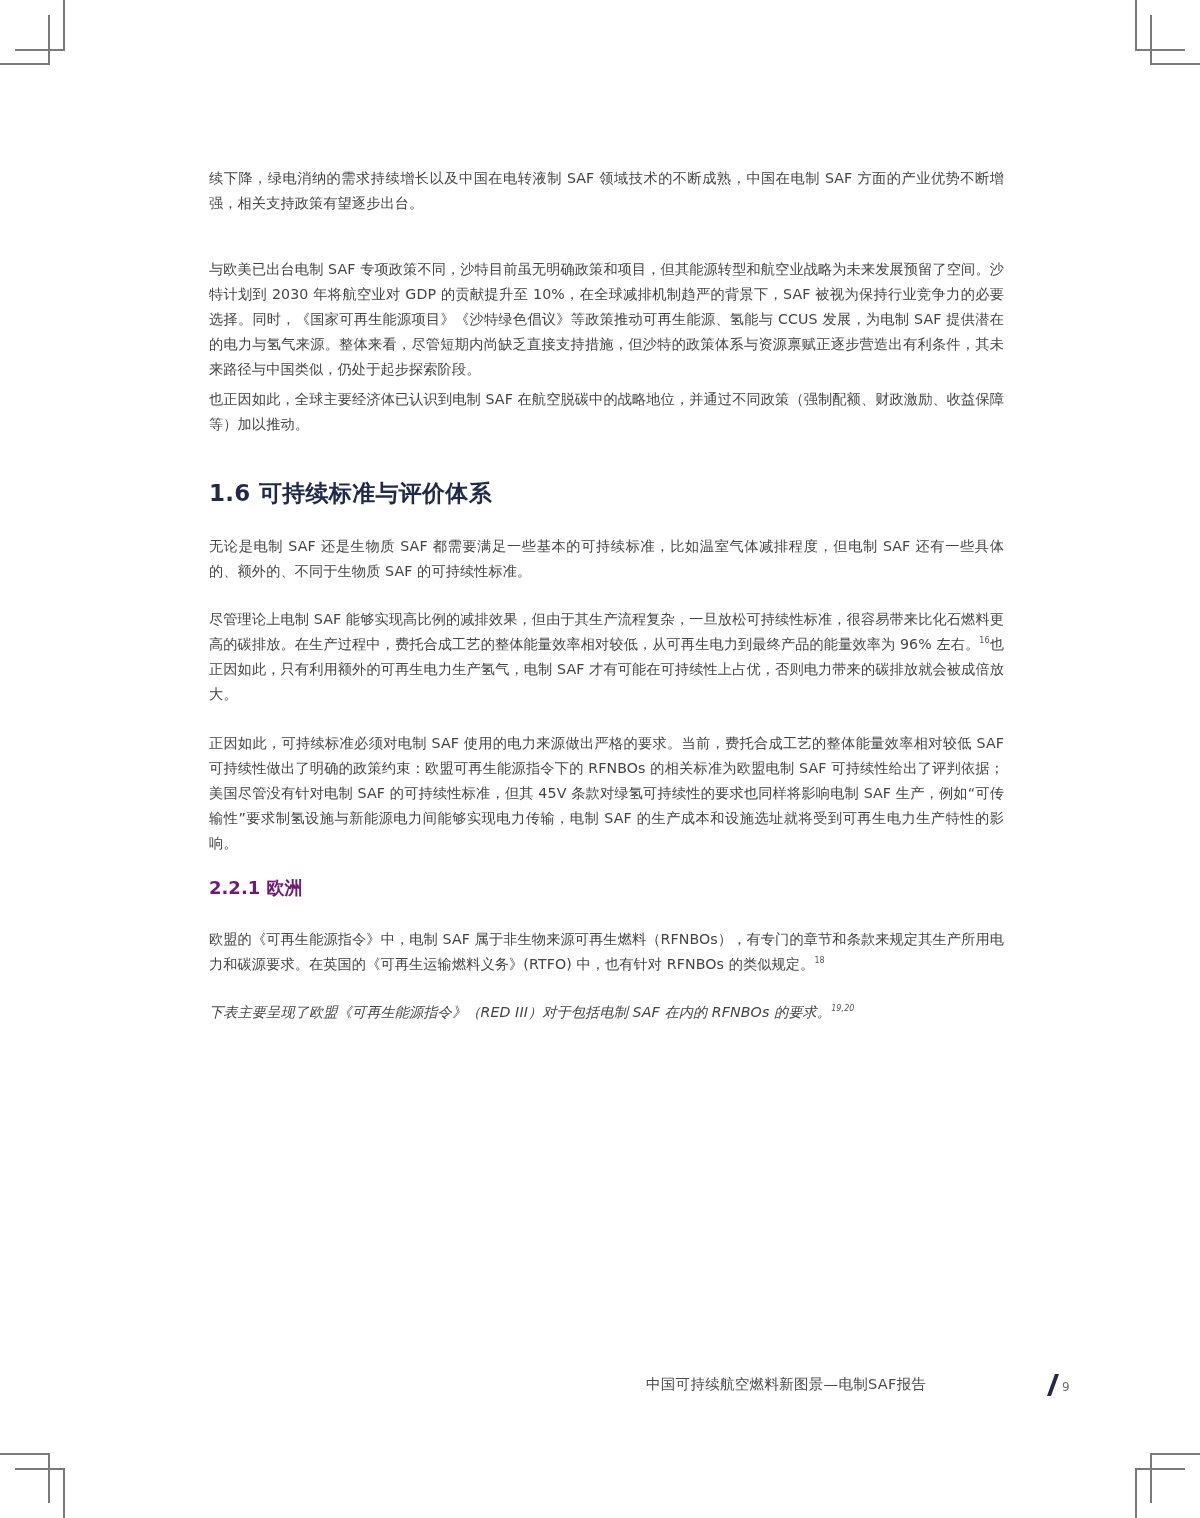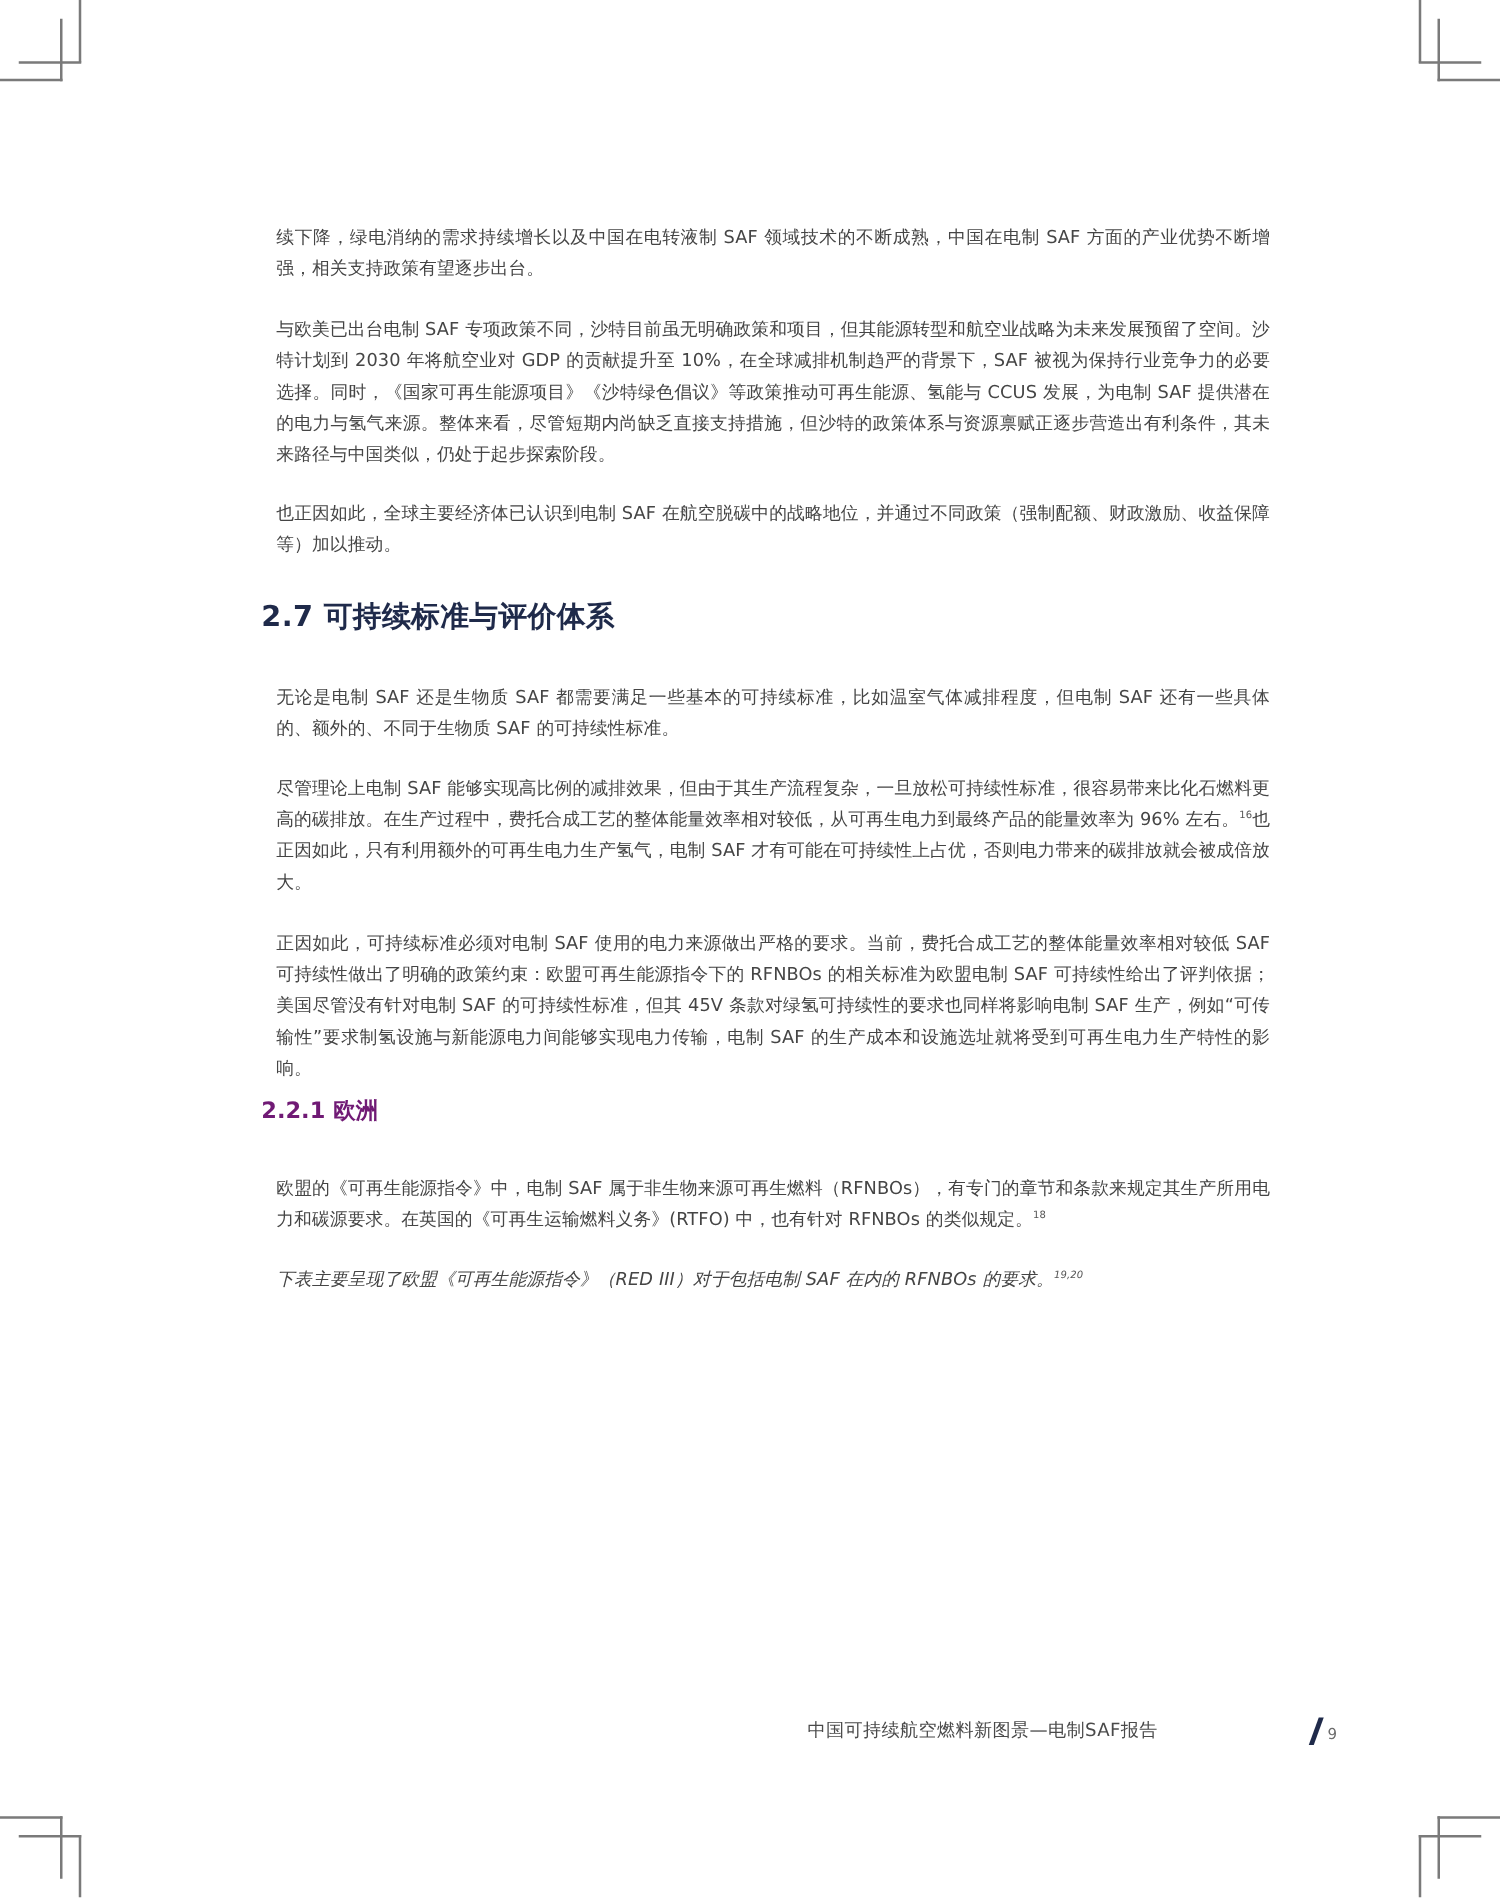--- a/index.html
+++ b/index.html
@@ -7,21 +7,21 @@
     width: 1200px; height: 1518px; position: relative; overflow: hidden;
     background: #ffffff;
     font-family: "DejaVu Sans", "Liberation Sans", sans-serif;
     color: #3d3d3d;
   }
   .crop { position: absolute; background: #7a7a7a; }
   .crop.v { width: 2px; }
   .crop.h { height: 2px; }
   .para {
     font-size: 14.2px; line-height: 25px; letter-spacing: 0.1px;
-    margin: 12px; color: #454545; text-align: justify;
+    margin: 0; color: #454545; text-align: justify;
   }
   .para sup { font-size: 8px; vertical-align: 6px; line-height: 0; color: #555; }
   .h2 {
     position: absolute; left: 209px; top: 478px;
     font-size: 23px; font-weight: bold; color: #1f2a4a; margin: 0; letter-spacing: 0.3px;
   }
   .h3 {
     position: absolute; left: 209px; top: 876px;
     font-size: 18px; font-weight: bold; color: #701a75; margin: 0;
   }
@@ -55,24 +55,24 @@
 <div class="crop v" style="left:48px;top:1453px;height:50px;"></div>
 <div class="crop h" style="left:15px;top:1468px;width:50px;"></div>
 <div class="crop v" style="left:63px;top:1468px;height:50px;"></div>
 
 <div class="crop h" style="left:1150px;top:1453px;width:50px;"></div>
 <div class="crop v" style="left:1150px;top:1453px;height:50px;"></div>
 <div class="crop h" style="left:1135px;top:1468px;width:50px;"></div>
 <div class="crop v" style="left:1135px;top:1468px;height:50px;"></div>
 
 <p class="para p-abs" style="top:166px;">续下降，绿电消纳的需求持续增长以及中国在电转液制 SAF 领域技术的不断成熟，中国在电制 SAF 方面的产业优势不断增强，相关支持政策有望逐步出台。</p>
-<p class="para p-abs" style="top:240px;">与欧美已出台电制 SAF 专项政策不同，沙特目前虽无明确政策和项目，但其能源转型和航空业战略为未来发展预留了空间。沙特计划到 2030 年将航空业对 GDP 的贡献提升至 10%，在全球减排机制趋严的背景下，SAF 被视为保持行业竞争力的必要选择。同时，《国家可再生能源项目》《沙特绿色倡议》等政策推动可再生能源、氢能与 CCUS 发展，为电制 SAF 提供潜在的电力与氢气来源。整体来看，尽管短期内尚缺乏直接支持措施，但沙特的政策体系与资源禀赋正逐步营造出有利条件，其未来路径与中国类似，仍处于起步探索阶段。</p>
+<p class="para p-abs" style="top:257px;">与欧美已出台电制 SAF 专项政策不同，沙特目前虽无明确政策和项目，但其能源转型和航空业战略为未来发展预留了空间。沙特计划到 2030 年将航空业对 GDP 的贡献提升至 10%，在全球减排机制趋严的背景下，SAF 被视为保持行业竞争力的必要选择。同时，《国家可再生能源项目》《沙特绿色倡议》等政策推动可再生能源、氢能与 CCUS 发展，为电制 SAF 提供潜在的电力与氢气来源。整体来看，尽管短期内尚缺乏直接支持措施，但沙特的政策体系与资源禀赋正逐步营造出有利条件，其未来路径与中国类似，仍处于起步探索阶段。</p>
 <p class="para p-abs" style="top:387px;">也正因如此，全球主要经济体已认识到电制 SAF 在航空脱碳中的战略地位，并通过不同政策（强制配额、财政激励、收益保障等）加以推动。</p>
 
-<h2 class="h2">2.7 可持续标准与评价体系</h2>
+<h2 class="h2">1.6 可持续标准与评价体系</h2>
 <p class="para p-abs" style="top:534px;">无论是电制 SAF 还是生物质 SAF 都需要满足一些基本的可持续标准，比如温室气体减排程度，但电制 SAF 还有一些具体的、额外的、不同于生物质 SAF 的可持续性标准。</p>
 <p class="para p-abs" style="top:607px;">
   <span>尽管理论上电制 SAF 能够实现高比例的减排效果，但由于其生产流程复杂，一旦放松可持续性标准，很容易带来比化石燃料更高的碳排放。在生产过程中，费托合成工艺的整体能量效率相对较低，从可再生电力到最终产品的能量效率为 96% 左右。</span><sup>16</sup><span>也正因如此，只有利用额外的可再生电力生产氢气，电制 SAF 才有可能在可持续性上占优，否则电力带来的碳排放就会被成倍放大。</span>
 </p>
 <p class="para p-abs" style="top:731px;">正因如此，可持续标准必须对电制 SAF 使用的电力来源做出严格的要求。当前，费托合成工艺的整体能量效率相对较低 SAF 可持续性做出了明确的政策约束：欧盟可再生能源指令下的 RFNBOs 的相关标准为欧盟电制 SAF 可持续性给出了评判依据；美国尽管没有针对电制 SAF 的可持续性标准，但其 45V 条款对绿氢可持续性的要求也同样将影响电制 SAF 生产，例如“可传输性”要求制氢设施与新能源电力间能够实现电力传输，电制 SAF 的生产成本和设施选址就将受到可再生电力生产特性的影响。</p>
 
 <h3 class="h3">2.2.1 欧洲</h3>
 <p class="para p-abs" style="top:927px;">
   <span>欧盟的《可再生能源指令》中，电制 SAF 属于非生物来源可再生燃料（RFNBOs），有专门的章节和条款来规定其生产所用电力和碳源要求。在英国的《可再生运输燃料义务》(RTFO) 中，也有针对 RFNBOs 的类似规定。</span><sup>18</sup>
 </p>

